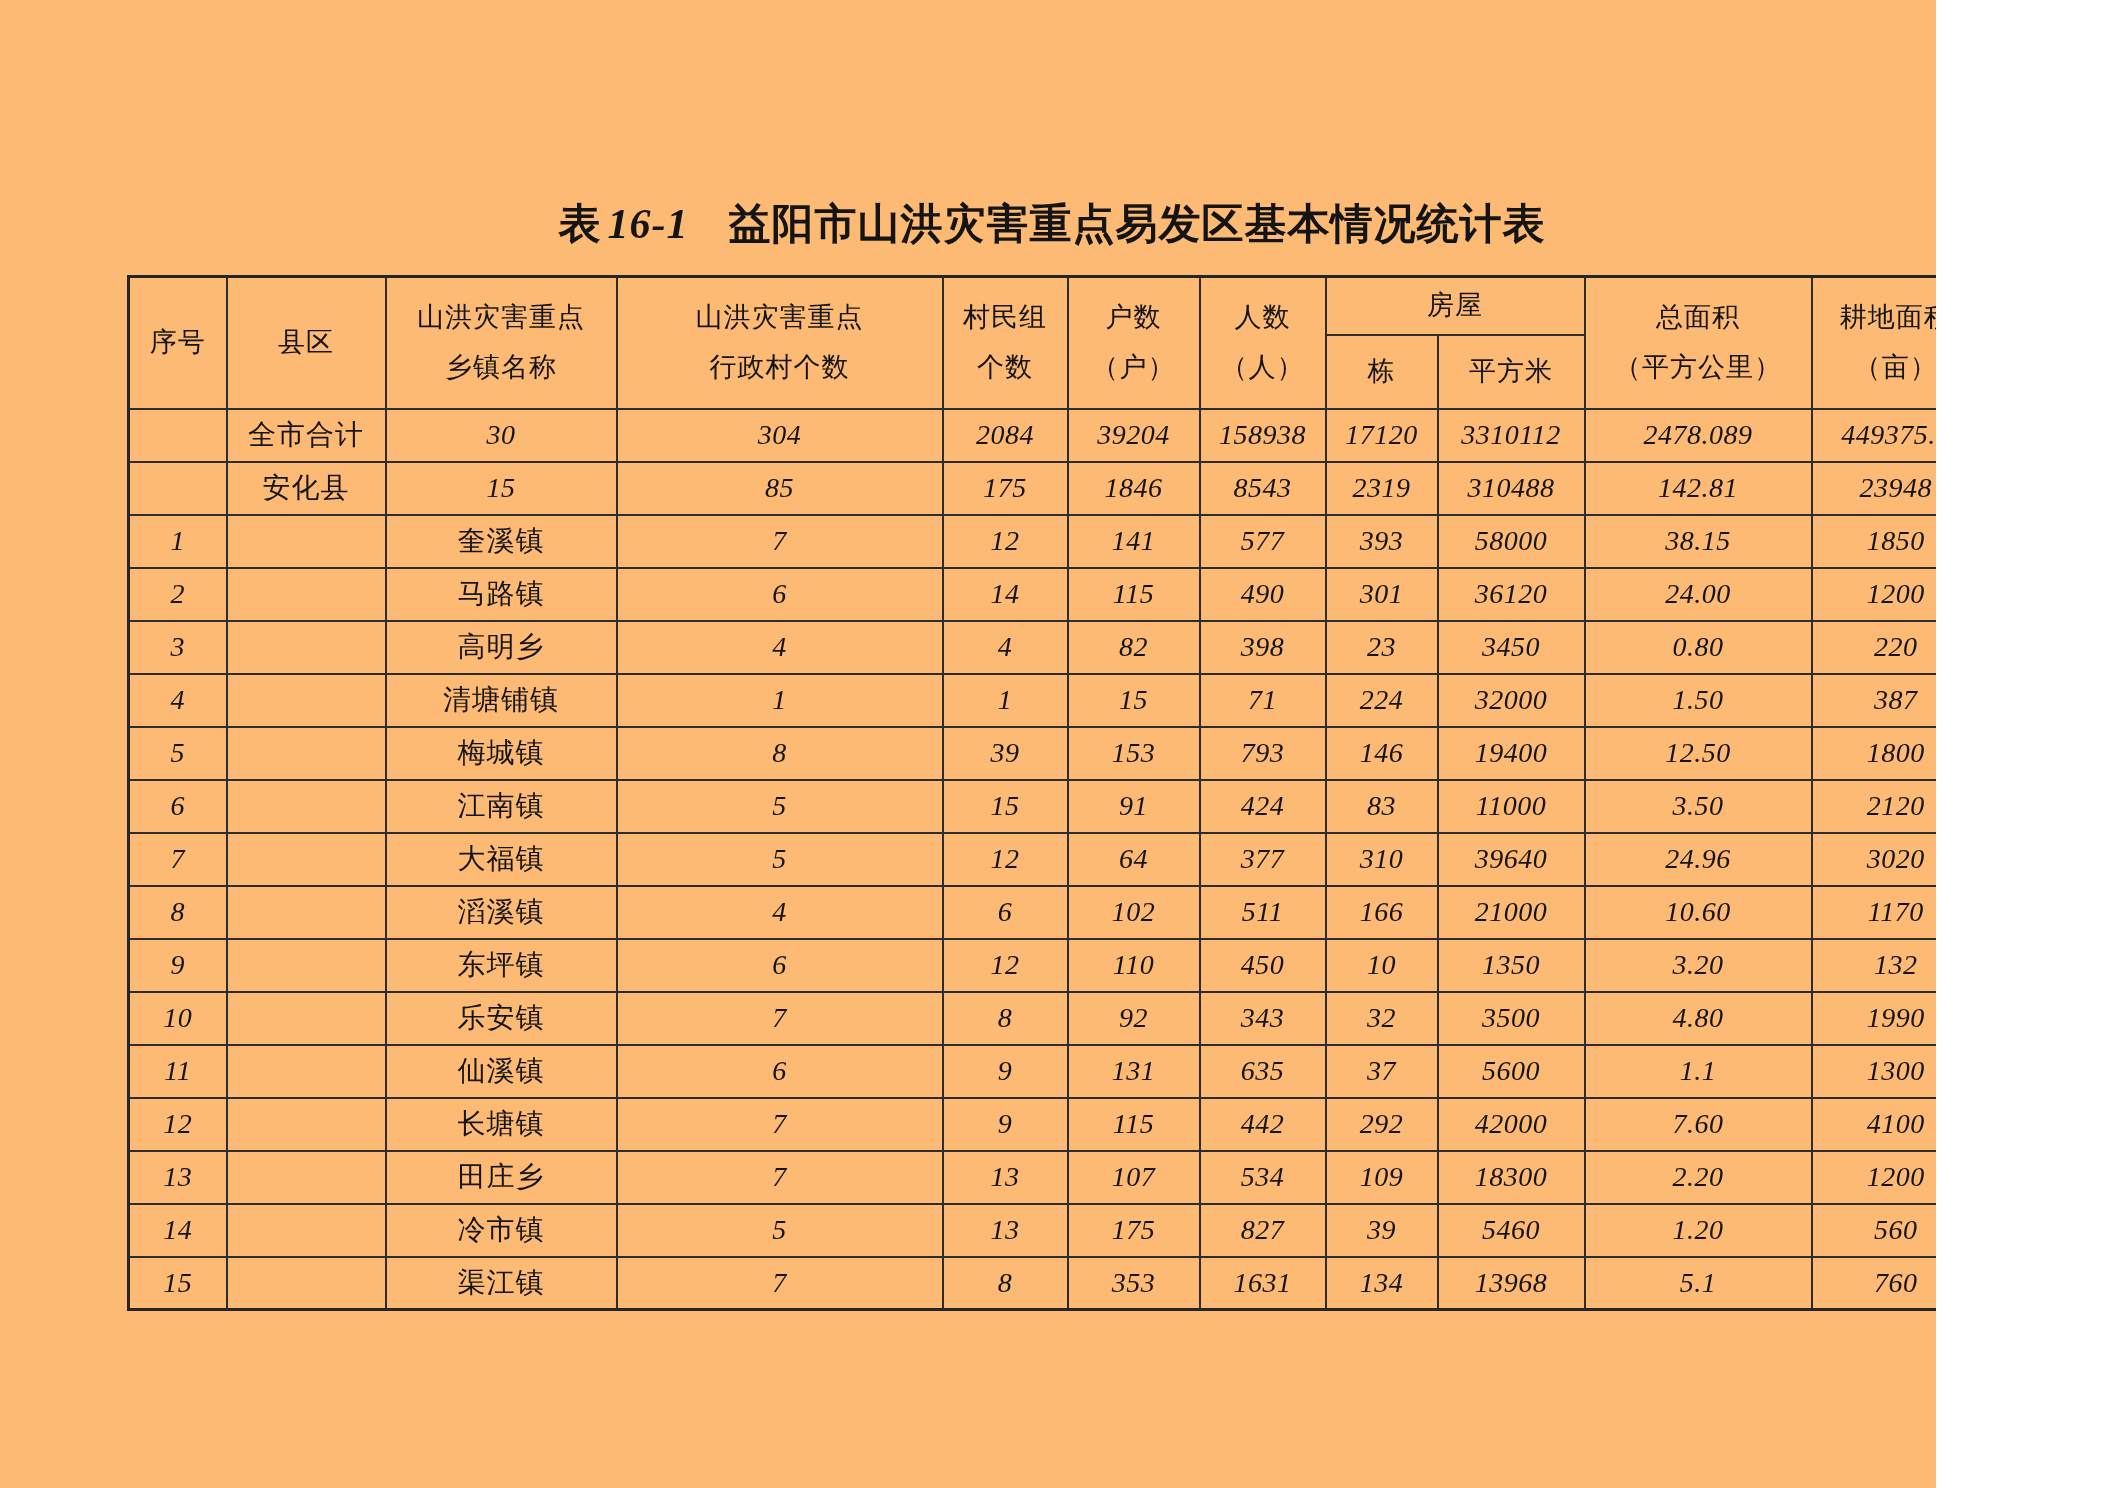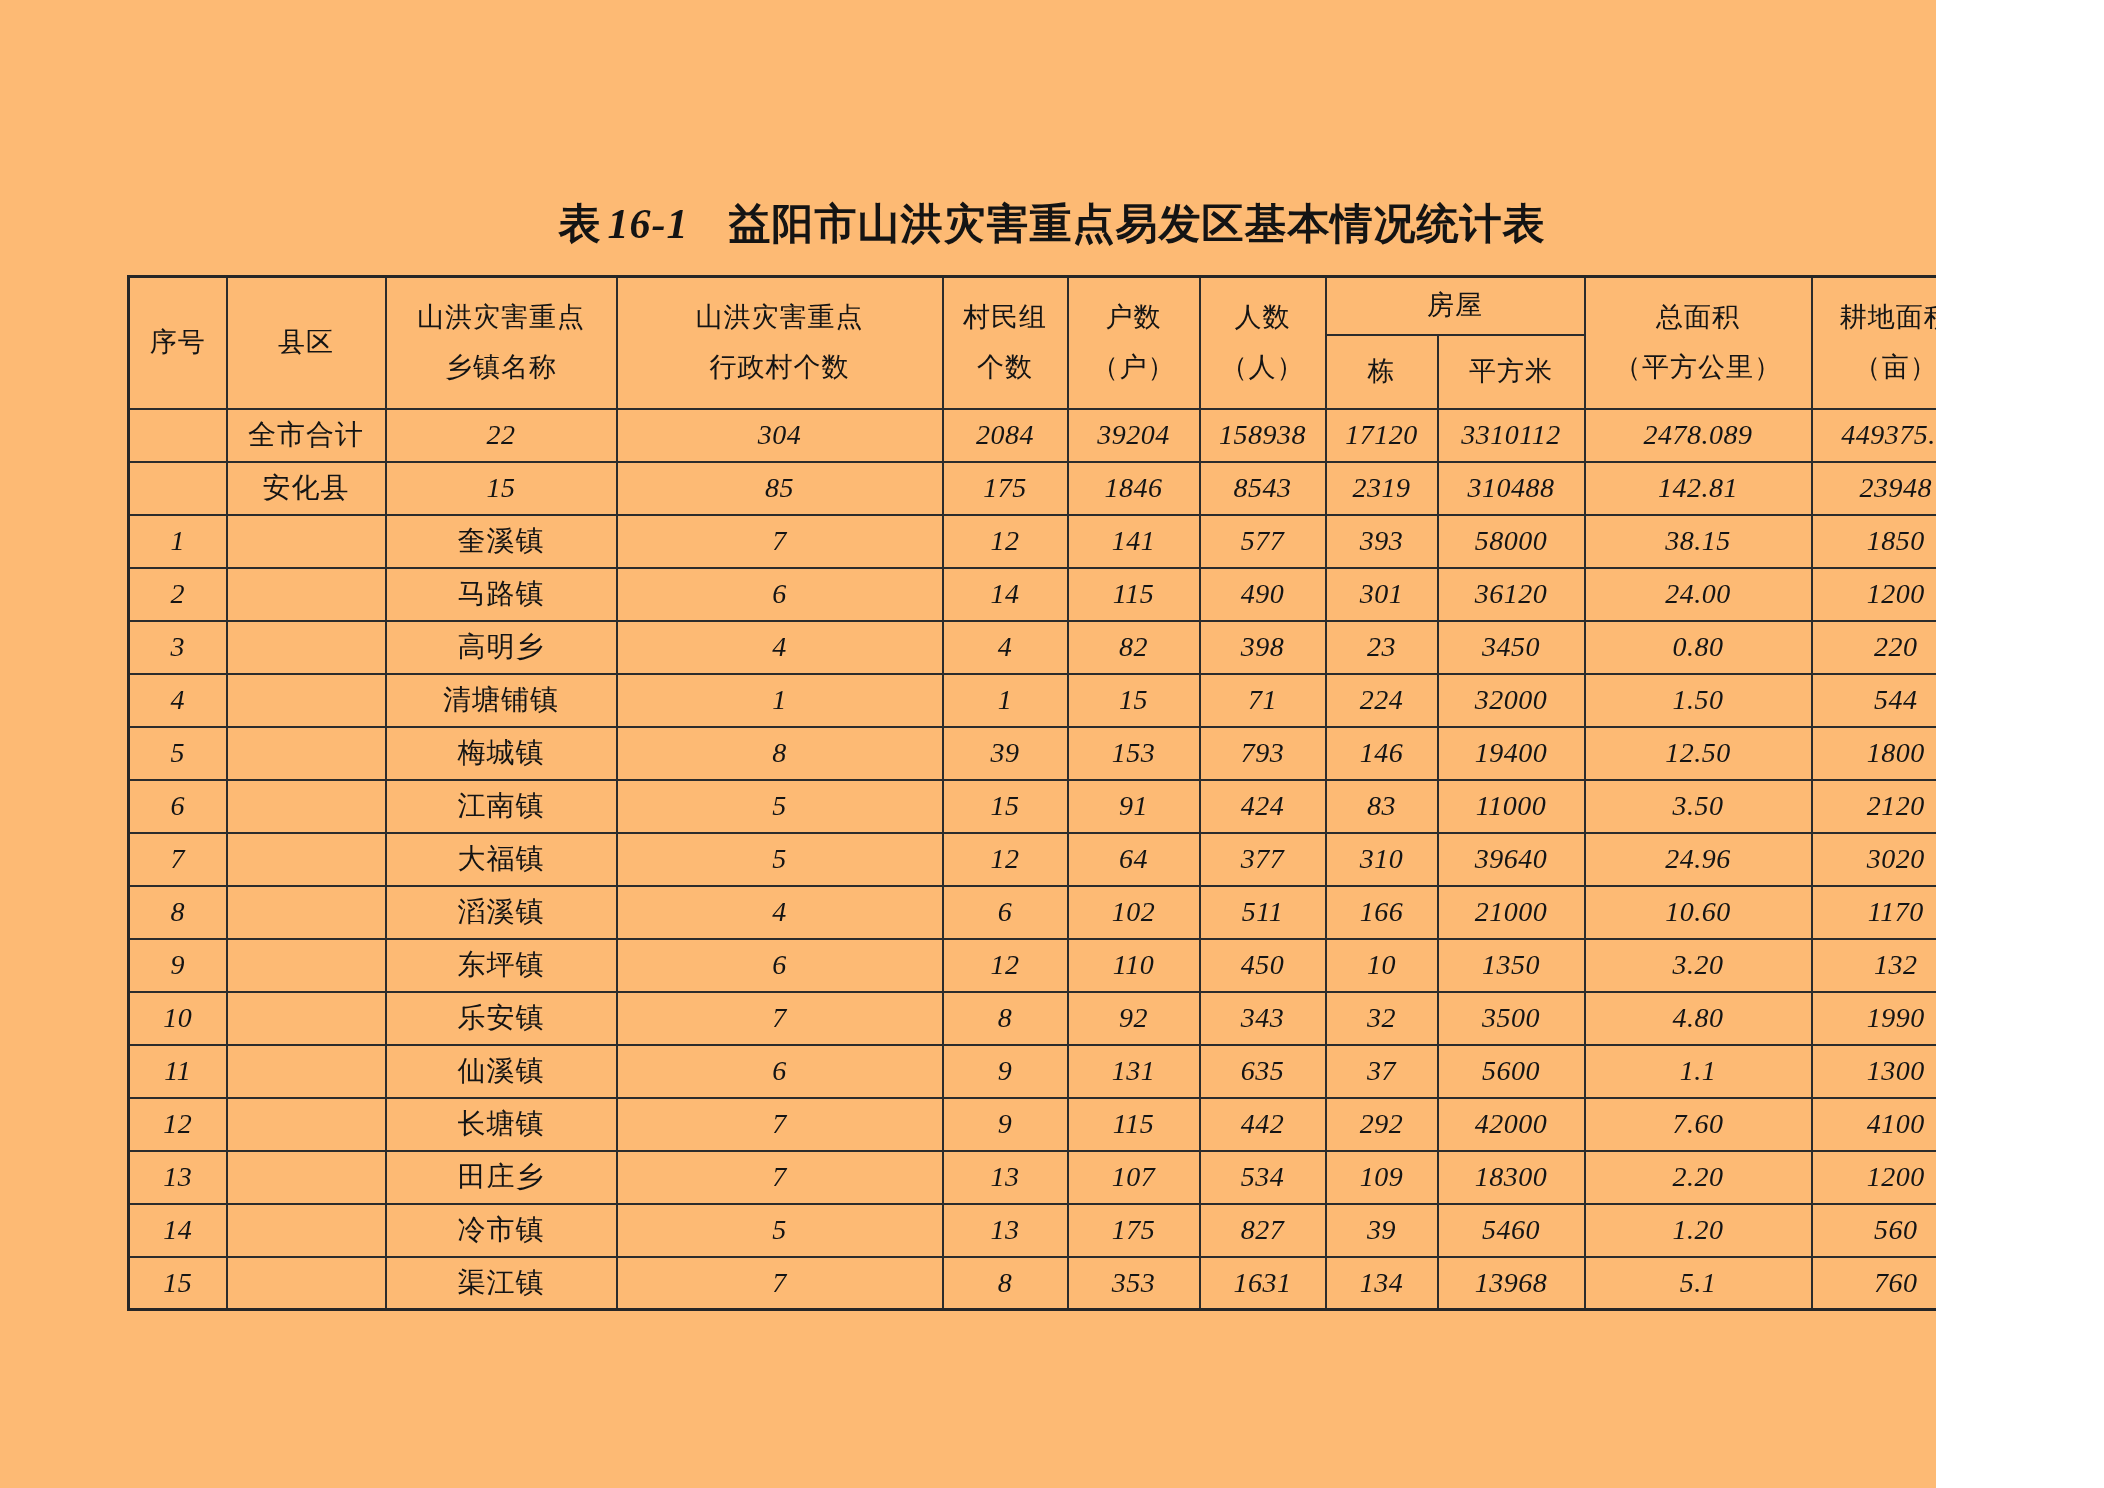--- a/index.html
+++ b/index.html
@@ -130,21 +130,21 @@
       </tr>
       <tr class="head-sub">
         <th>栋</th>
         <th>平方米</th>
       </tr>
     </thead>
     <tbody>
         <tr>
           <td class="cjk"></td>
           <td class="cjk">全市合计</td>
-          <td class="num">22</td>
+          <td class="num">30</td>
           <td class="num">304</td>
           <td class="num">2084</td>
           <td class="num">39204</td>
           <td class="num">158938</td>
           <td class="num">17120</td>
           <td class="num">3310112</td>
           <td class="num">2478.089</td>
           <td class="num">449375.6</td>
         </tr>
         <tr>
@@ -203,21 +203,21 @@
           <td class="num">4</td>
           <td class="cjk"></td>
           <td class="cjk">清塘铺镇</td>
           <td class="num">1</td>
           <td class="num">1</td>
           <td class="num">15</td>
           <td class="num">71</td>
           <td class="num">224</td>
           <td class="num">32000</td>
           <td class="num">1.50</td>
-          <td class="num">544</td>
+          <td class="num">387</td>
         </tr>
         <tr>
           <td class="num">5</td>
           <td class="cjk"></td>
           <td class="cjk">梅城镇</td>
           <td class="num">8</td>
           <td class="num">39</td>
           <td class="num">153</td>
           <td class="num">793</td>
           <td class="num">146</td>

